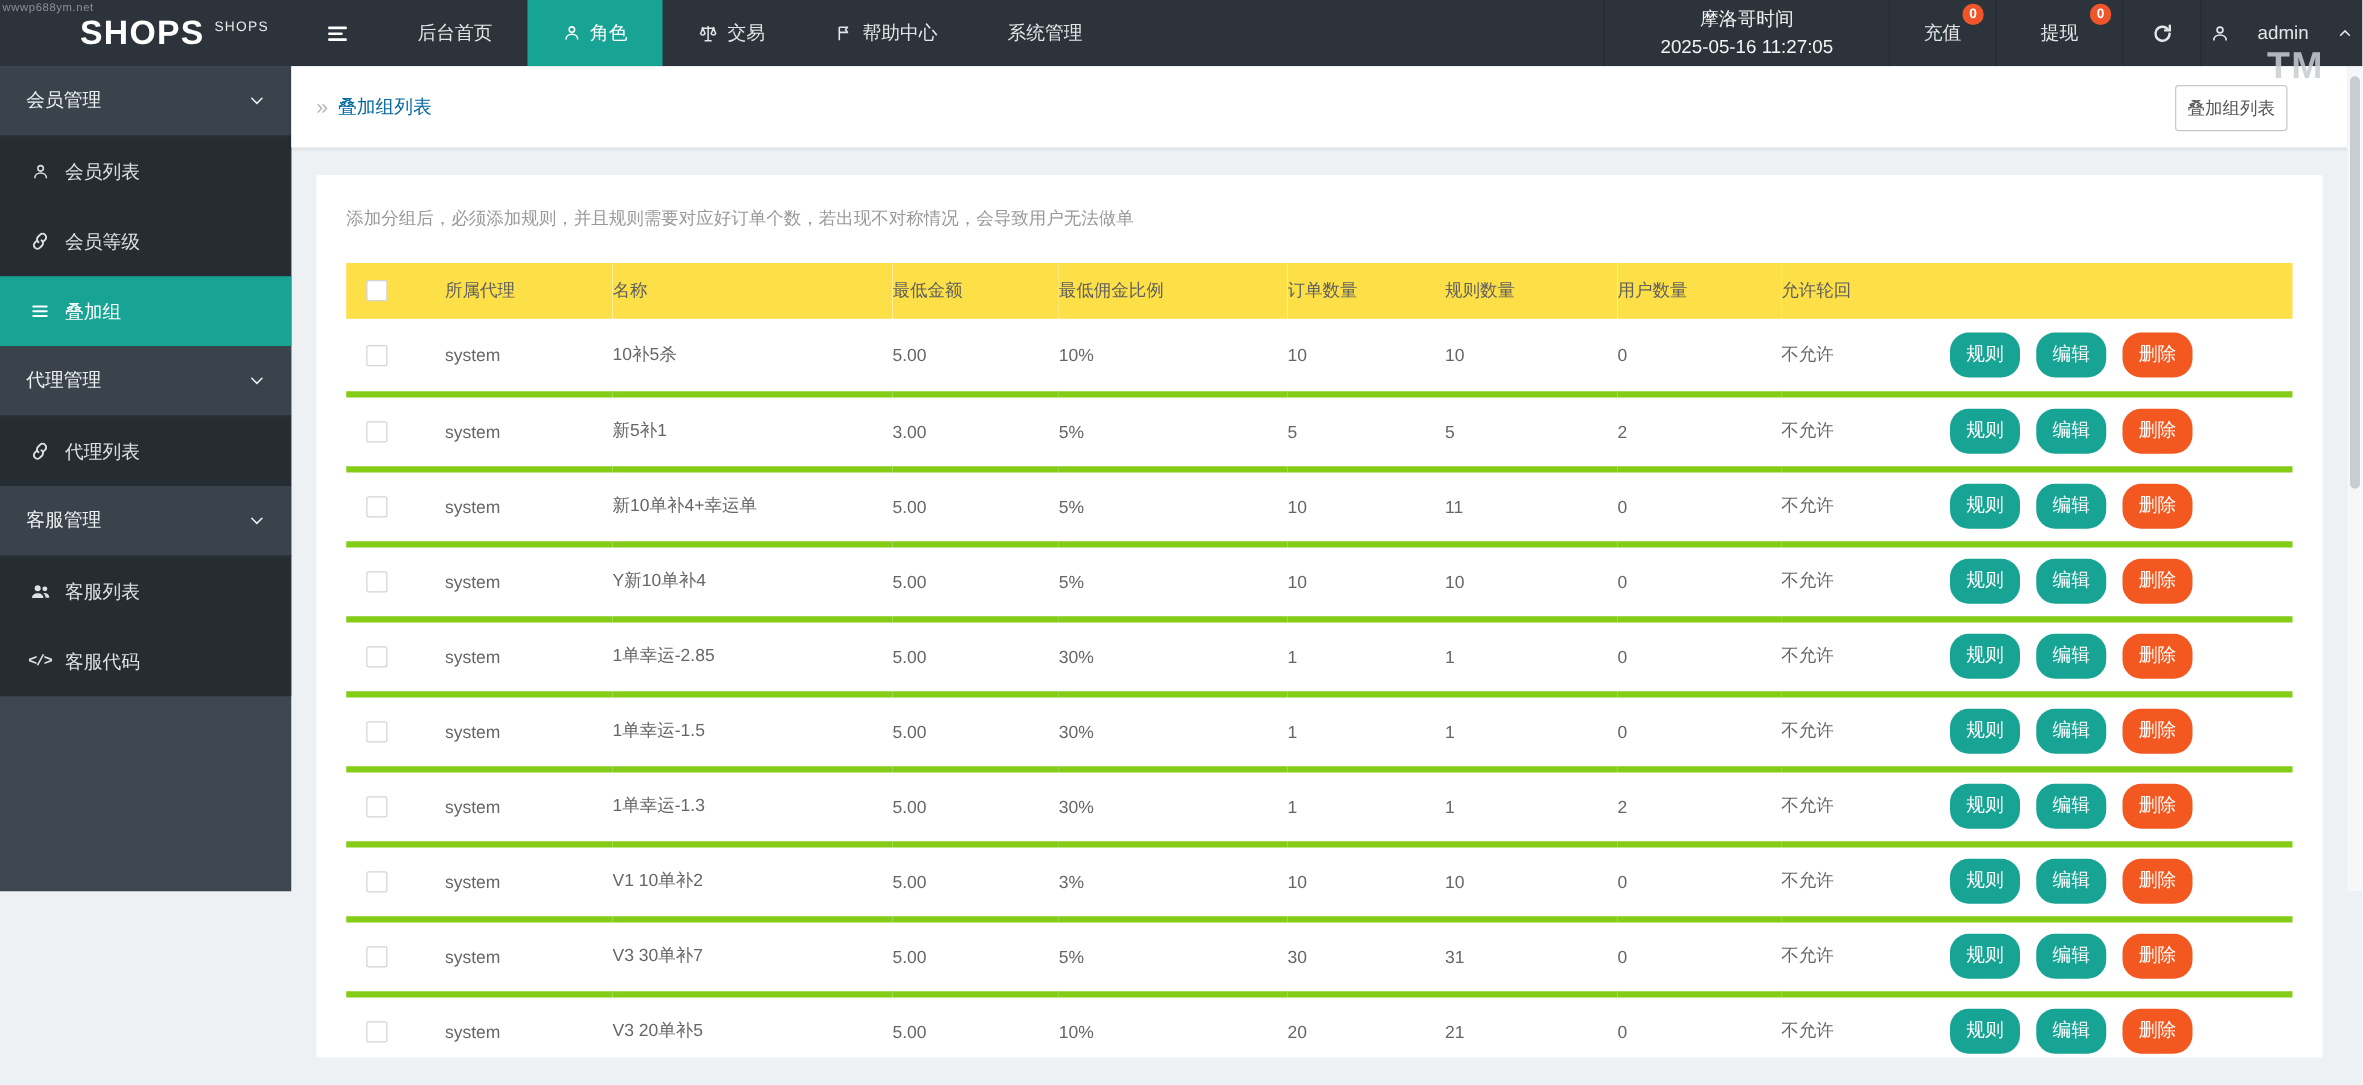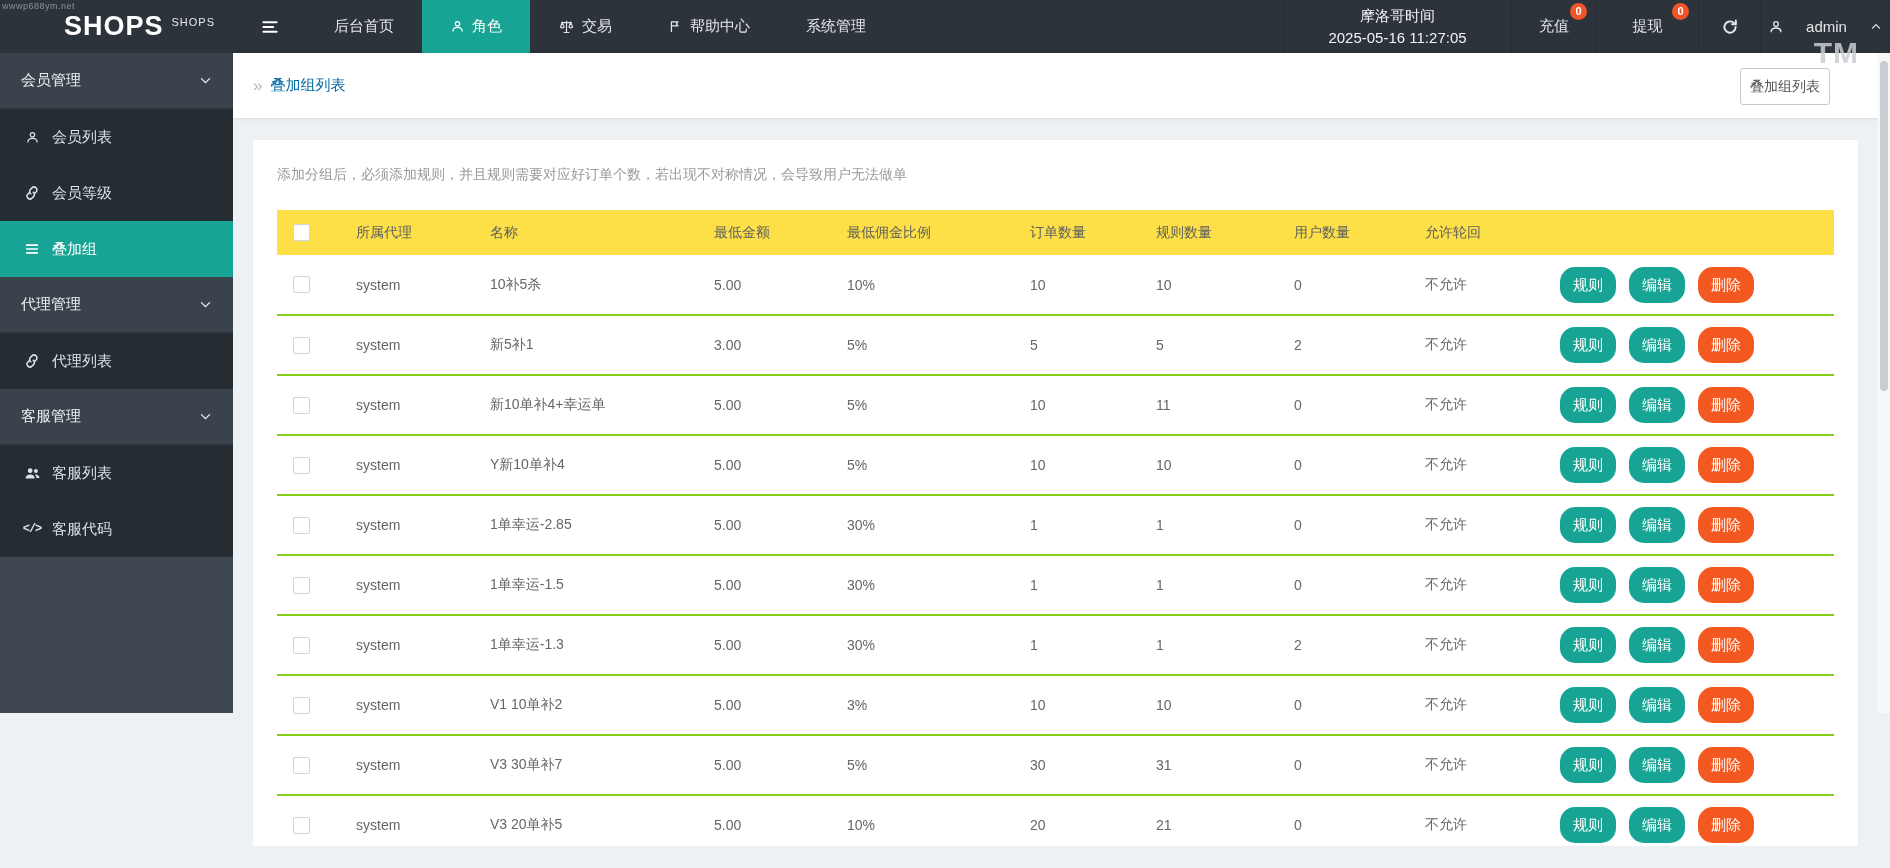--- a/index.html
+++ b/index.html
@@ -42,21 +42,21 @@
   .bc-bar { position:relative; height:65px; background:#fff; display:flex; align-items:center; padding-left:20px; box-shadow:0 1px 3px rgba(0,0,0,.10); }
   .bc-prefix { color:#b5b5b5; font-size:17px; margin-right:8px; }
   .bc-title { color:#0369a1; font-size:15px; }
   .add-btn { position:absolute; right:48px; top:15px; height:37px; padding:0 9px; background:#fff; border:1px solid #c9c9c9; border-radius:3px; color:#555; font-size:14px; cursor:pointer; }
   .content { padding:22px 20px 0; }
   .card { background:#fff; border-radius:2px; padding:26px 24px 0; height:706px; overflow:hidden; }
   .note { margin:0 0 26px; color:#999; font-size:14px; }
   table { width:100%; border-collapse:collapse; table-layout:fixed; }
   thead tr { background:#fde047; height:45px; }
   th { font-weight:normal; color:#5f5f5f; font-size:14px; text-align:left; padding:0; overflow:hidden; white-space:nowrap; }
-  tbody tr { height:60px; border-bottom:2px solid #84cc16; }
+  tbody tr { height:60px; border-bottom:5px solid #84cc16; }
   td { color:#666; font-size:14px; padding:0; overflow:hidden; white-space:nowrap; }
   .cb { display:inline-block; width:17px; height:17px; border:1px solid #d4d4d4; border-radius:2px; background:#fff; margin-left:16px; vertical-align:middle; cursor:pointer; }
   .btn { display:inline-block; width:56px; height:36px; line-height:36px; text-align:center; color:#fff; font-size:15px; border-radius:15px; border:none; cursor:pointer; margin-right:13px; padding:0; }
   .btn-rule,.btn-edit { background:#18a494; }
   .btn-del { background:#f25820; }
   
   .scrollbar { width:12px; flex-shrink:0; background:#f6f7f8; position:relative; }
   .scroll-thumb { position:absolute; left:2px; top:8px; width:8px; height:330px; background:#c9ccd0; border-radius:4px; }
   svg { display:block; }
 </style>

